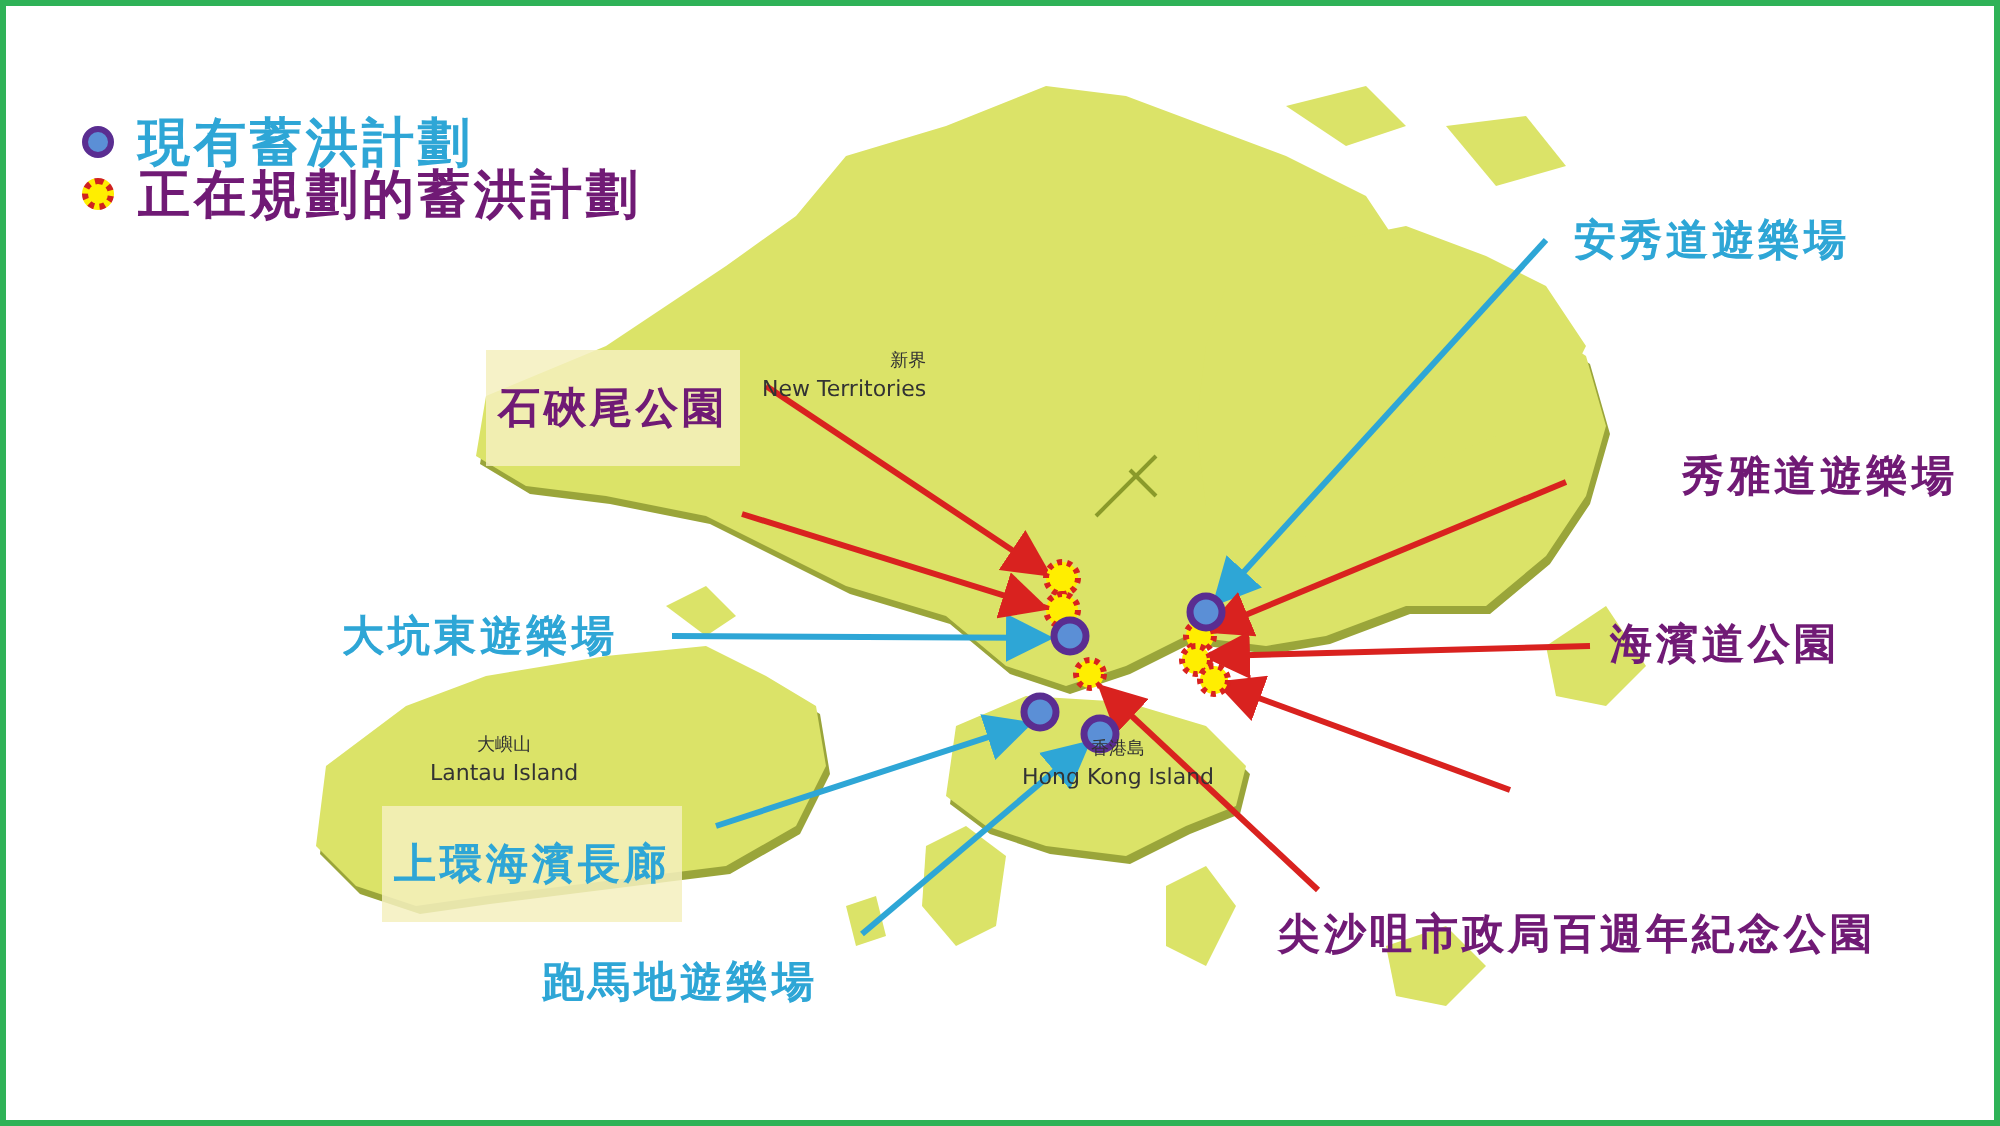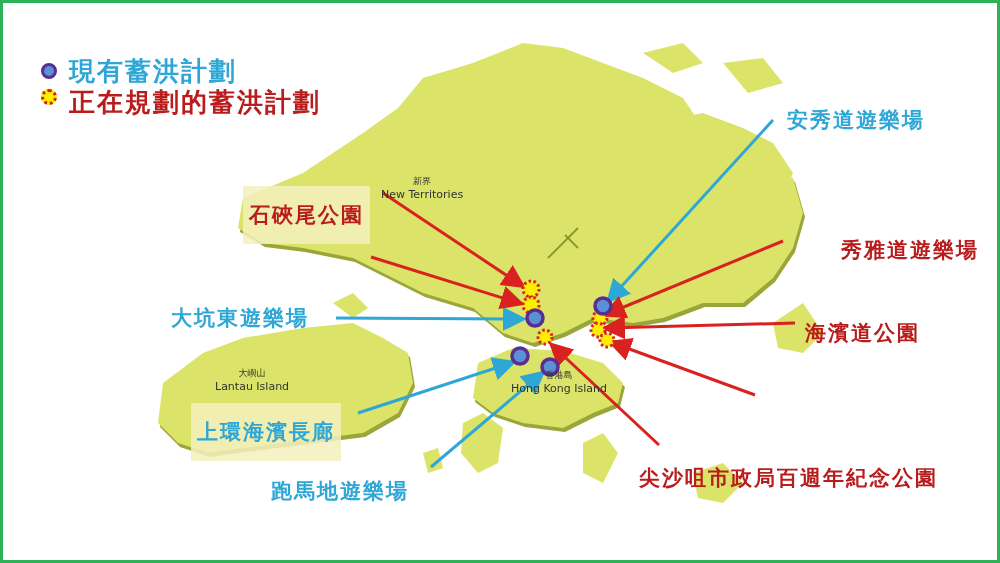--- a/index.html
+++ b/index.html
@@ -6,21 +6,21 @@
   body { width: 1000px; height: 563px; overflow: hidden; background: #ffffff; font-family: "DejaVu Sans", "Liberation Sans", sans-serif; }
   .frame { position: absolute; left: 0; top: 0; width: 1000px; height: 563px; box-sizing: border-box; border: 3px solid #2fb257; background: #ffffff; overflow: hidden; }
   svg.map { position: absolute; left: 0; top: 0; }
   .legend { position: absolute; left: 38px; top: 55px; }
   .legend-row { display: flex; align-items: center; height: 26px; }
   .legend-row .txt { font-size: 26px; font-weight: bold; letter-spacing: 2px; margin-left: 12px; }
   .dot-existing { width: 16px; height: 16px; border-radius: 50%; background: #5b8fd6; border: 3px solid #5a2d91; box-sizing: border-box; }
   .dot-planned { width: 16px; height: 16px; border-radius: 50%; background: #ffee00; border: 3px dotted #d0211f; box-sizing: border-box; }
   .lbl { position: absolute; font-size: 21px; font-weight: bold; letter-spacing: 2px; white-space: nowrap; line-height: 28px; }
   .blue { color: #2ea6d6; }
-  .red { color: #b91c1c; margin-top: 11px; }
+  .red { color: #701a75; }
   .boxed { background: rgba(245, 240, 190, 0.85); padding: 15px 6px; }
   .place { position: absolute; font-size: 11px; color: #333; text-align: center; line-height: 13px; white-space: nowrap; }
   .place .zh { font-size: 9px; font-family: "DejaVu Serif", serif; }
 </style>
 </head>
 <body>
 
 <div class="frame">
 
   <svg class="map" width="1000" height="563" viewBox="0 0 1000 563">
@@ -114,21 +114,21 @@
     <div class="legend-row">
       <span class="dot-existing"></span>
       <span class="txt blue">現有蓄洪計劃</span>
     </div>
     <div class="legend-row">
       <span class="dot-planned"></span>
       <span class="txt red">正在規劃的蓄洪計劃</span>
     </div>
   </div>
 
-  <div class="place" style="left:378px; top:172px;">
+  <div class="place" style="left:378px; top:172px;text-align:right;">
     <div class="zh">新界</div>
     <div>New Territories</div>
   </div>
   <div class="place" style="left:212px; top:364px;">
     <div class="zh">大嶼山</div>
     <div>Lantau Island</div>
   </div>
   <div class="place" style="left:508px; top:366px;">
     <div class="zh">香港島</div>
     <div>Hong Kong Island</div>

